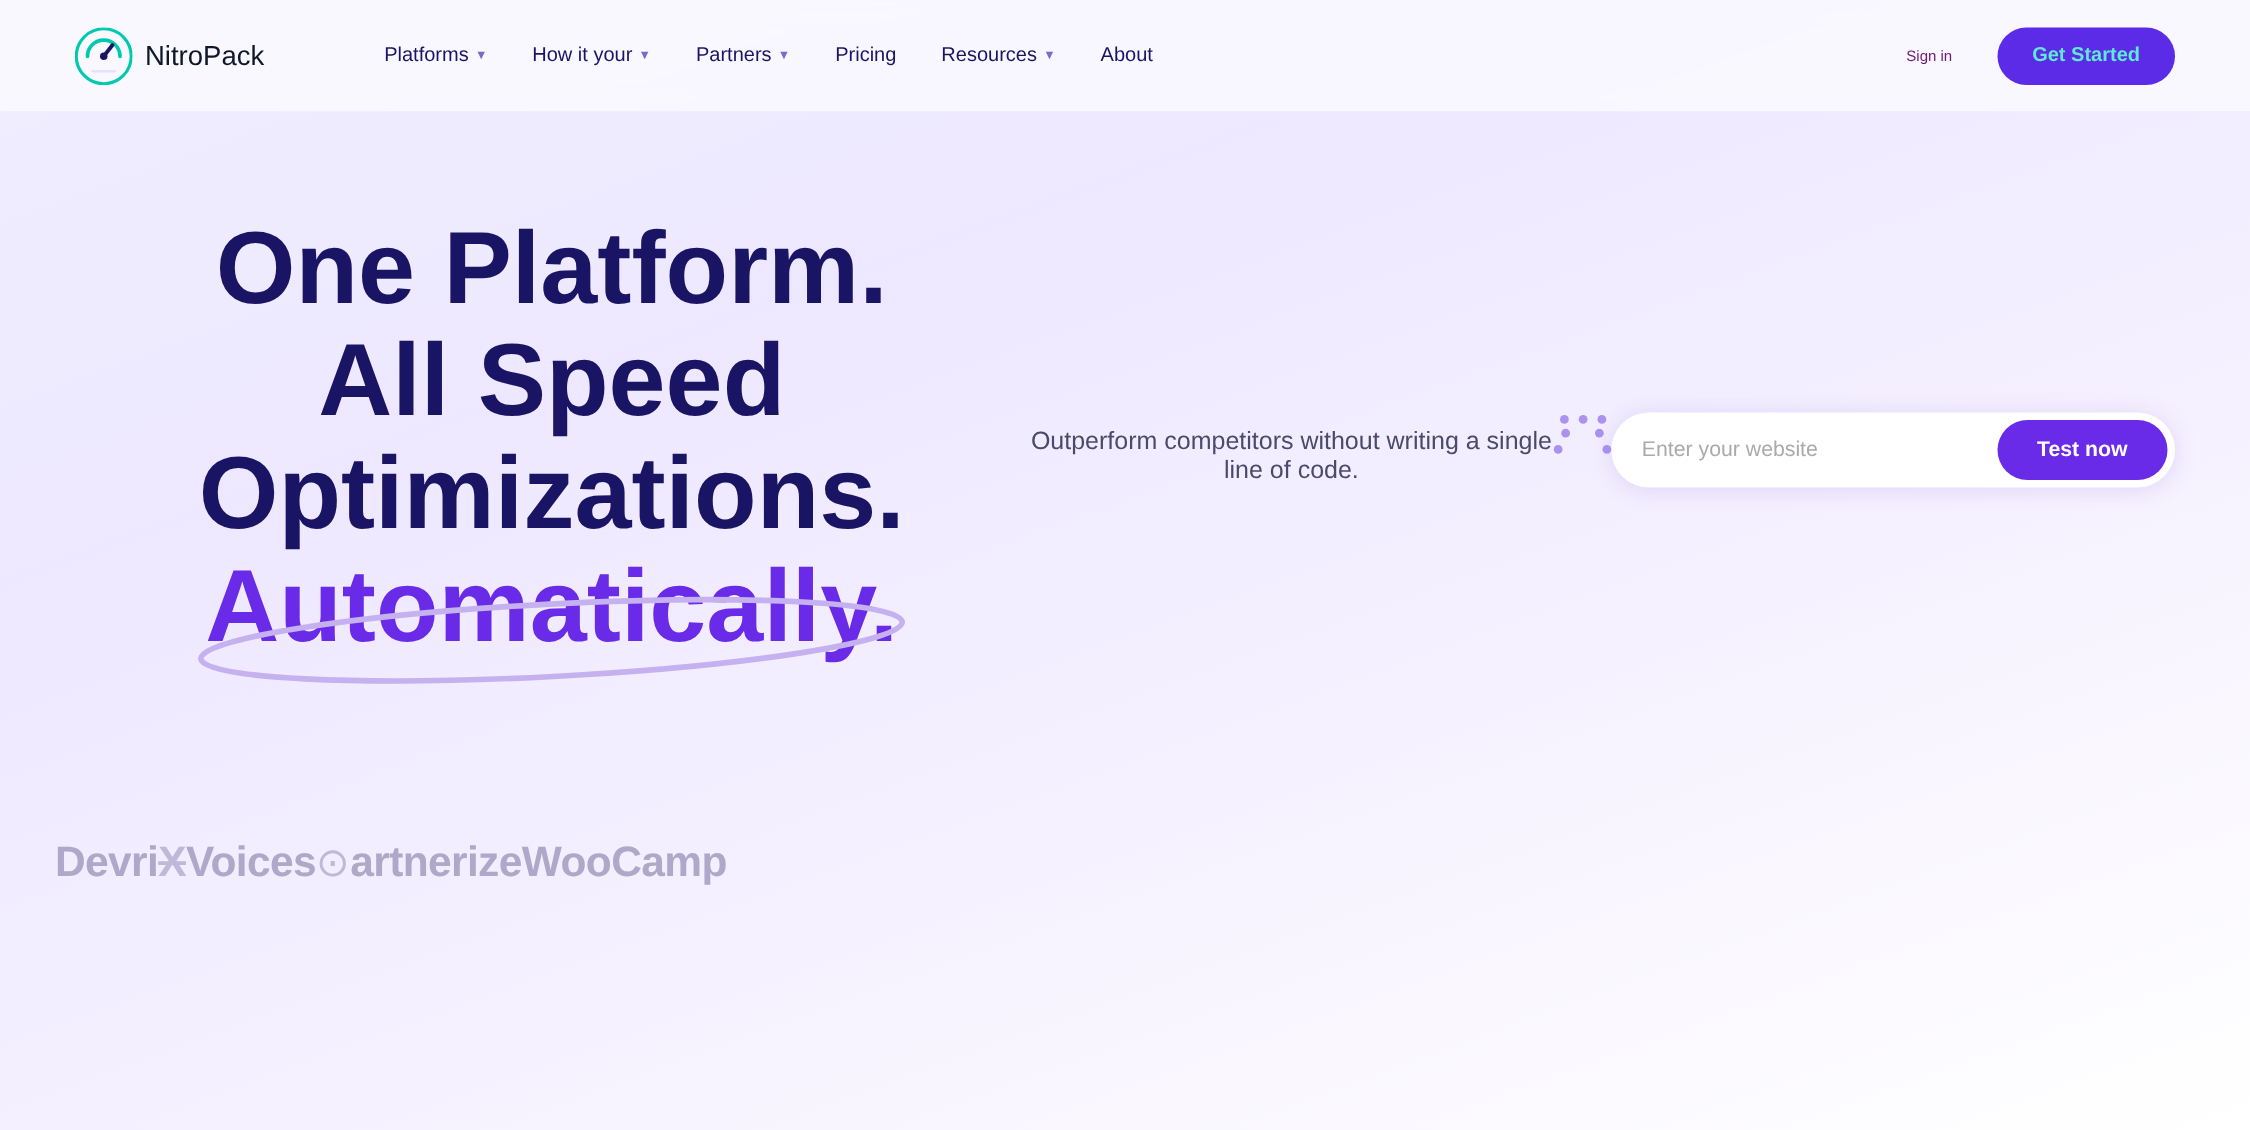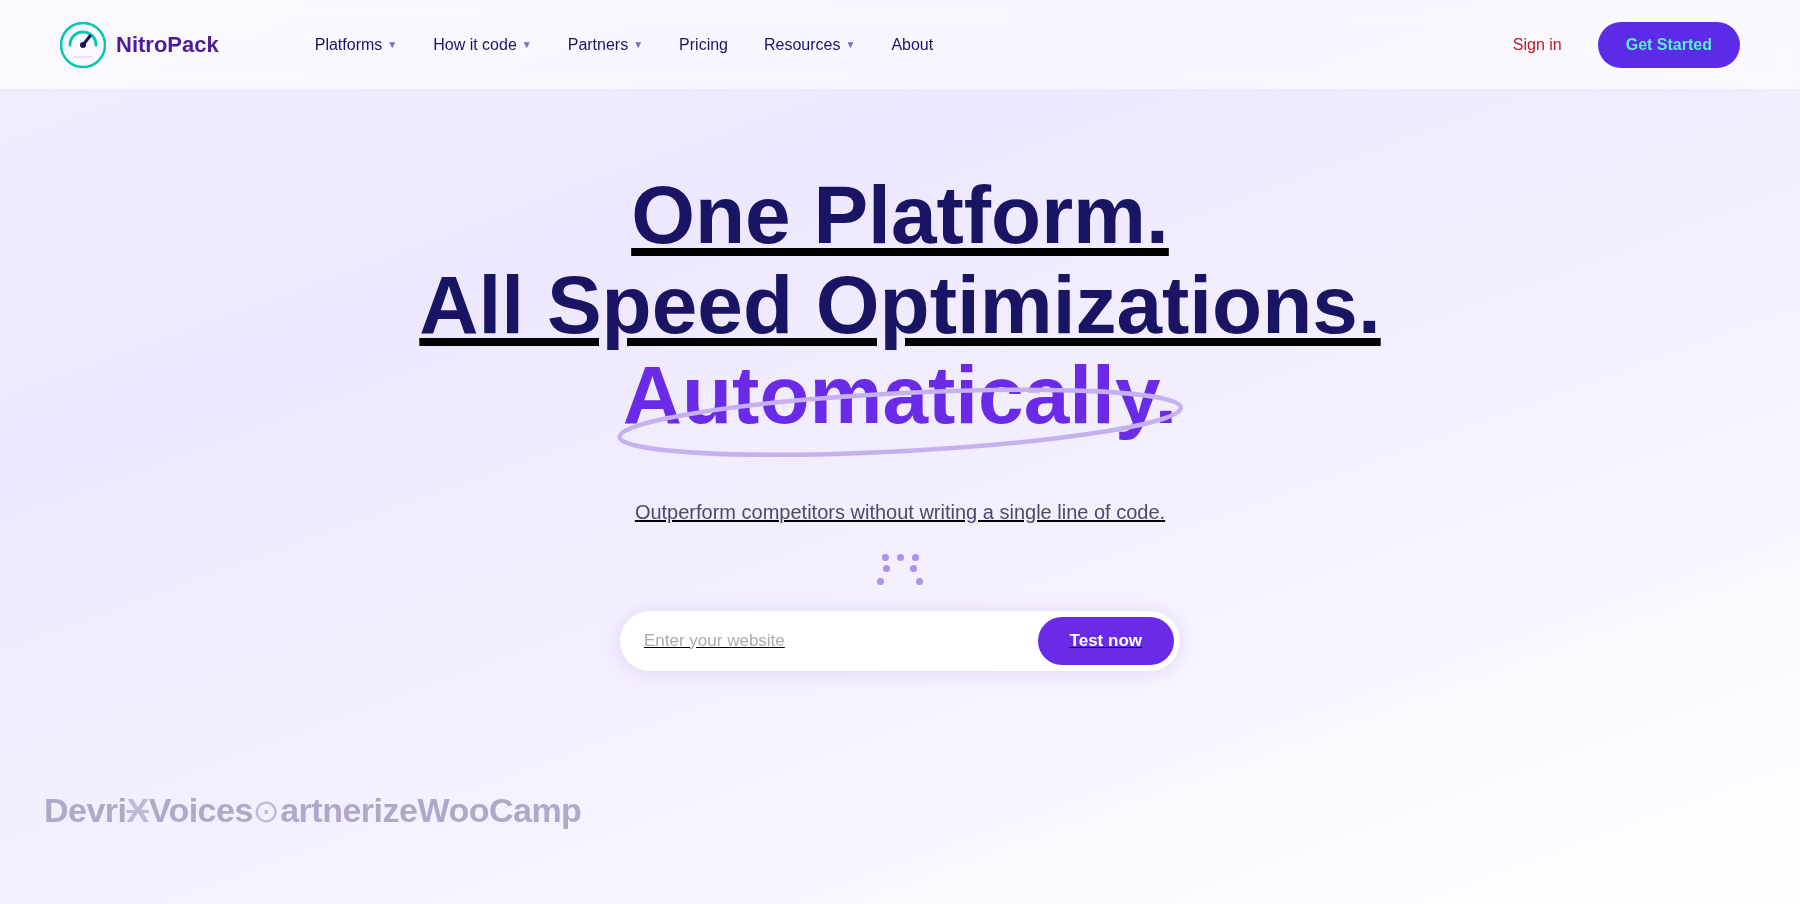--- a/index.html
+++ b/index.html
@@ -30,22 +30,22 @@
       gap: 10px;
       text-decoration: none;
       margin-right: 80px;
     }
     .logo-icon {
       width: 46px;
       height: 46px;
     }
     .logo-text {
       font-size: 22px;
-      font-weight: 700;
-      color: #4c1d95;
+      font-weight: 400;
+      color: #0f172a;
     }
     .nav-links {
       display: flex;
       align-items: center;
       gap: 4px;
       flex: 1;
     }
     .nav-item {
       display: flex;
       align-items: center;
@@ -63,23 +63,23 @@
     .chevron-icon {
       font-size: 10px;
       color: #7b6bc8;
     }
     .nav-right {
       display: flex;
       align-items: center;
       gap: 20px;
     }
     .sign-in {
-      font-size: 16px;
+      font-size: 12px;
       font-weight: 500;
-      color: #b91c1c;
+      color: #701a75;
       cursor: pointer;
       padding: 8px 16px;
       border-radius: 8px;
       text-decoration: none;
       transition: background 0.2s;
     }
     .get-started-btn {
       background: #5b2be8;
       color: #5eead4;
       font-size: 16px;
@@ -88,25 +88,24 @@
       border-radius: 50px;
       border: none;
       cursor: pointer;
       transition: background 0.2s;
       white-space: nowrap;
     }
 
     
     .hero {
       display: flex;
-      flex-direction: column;
+      flex-direction: row;
       align-items: center;
       text-align: center;
       padding: 80px 60px 60px;
-      text-decoration: underline;
     }
     .hero-title {
       font-size: 82px;
       font-weight: 900;
       color: #1a1464;
       line-height: 1.1;
       margin-bottom: 20px;
       max-width: 1200px;
     }
     .hero-title-auto {
@@ -225,21 +224,21 @@
     </svg>
     <span class="logo-text">NitroPack</span>
   </a>
 
   <div class="nav-links">
     <a class="nav-item">
       <span>Platforms</span>
       <span class="chevron-icon">▼</span>
     </a>
     <a class="nav-item">
-      <span>How it code</span>
+      <span>How it your</span>
       <span class="chevron-icon">▼</span>
     </a>
     <a class="nav-item">
       <span>Partners</span>
       <span class="chevron-icon">▼</span>
     </a>
     <a class="nav-item">
       <span>Pricing</span>
     </a>
     <a class="nav-item">

